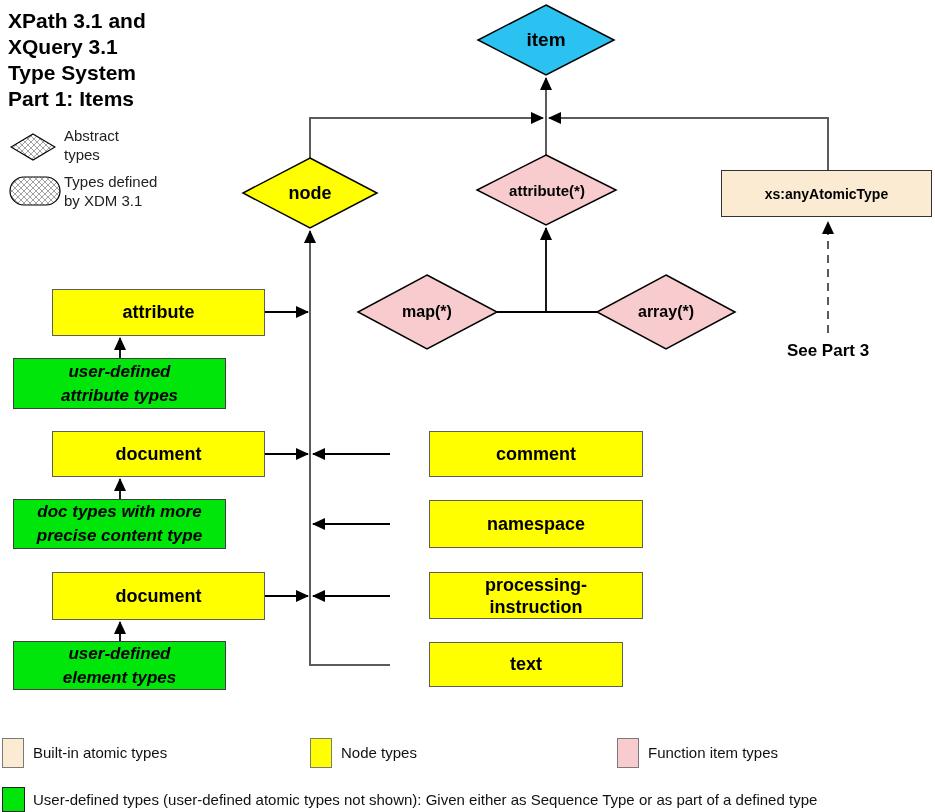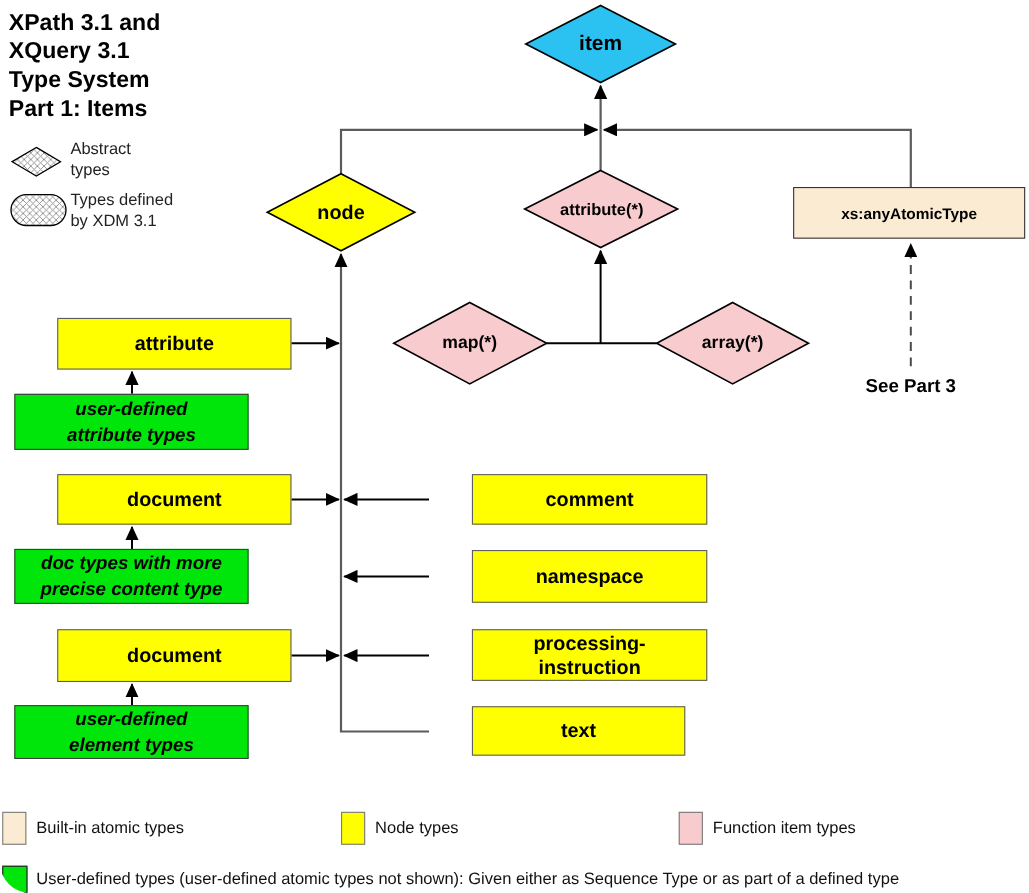--- a/index.html
+++ b/index.html
@@ -1,18 +1,18 @@
 <!DOCTYPE html>
 <html style="--cyan: #2BC2F1; --yellow: #FFFF00; --pink: #F8CCCE; --beige: #FAEBD2; --green: #00E60A; --line: #5B5B5B;"><head>
 <meta charset="utf-8">
 <style>
   html,body{margin:0;padding:0;background:#fff;}
   #stage{
     position:relative;width:935px;height:812px;background:#fff;overflow:hidden;
-    font-family:"Liberation Sans", sans-serif;color:#000;border-radius:28px;
+    font-family:"Liberation Sans", sans-serif;color:#000;
   }
   .abs{position:absolute;}
   .pre{white-space:pre-line;}
   
   #title{left:8px;top:8px;width:260px;font-size:21px;font-weight:bold;line-height:26px;}
   
   .shape-legend-label{font-size:15px;line-height:19px;color:#222;}
   
   .dlabel{display:flex;align-items:center;justify-content:center;font-weight:bold;text-align:right;}
   .box{display:flex;align-items:center;justify-content:center;font-weight:bold;text-align:center;box-sizing:border-box;border:1px solid #5e5e5e;}

